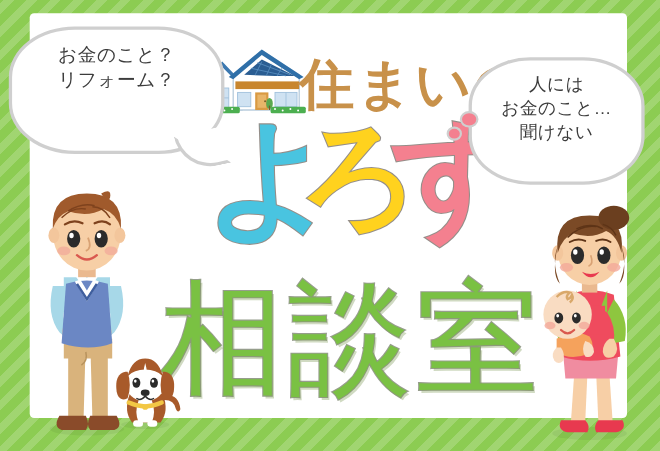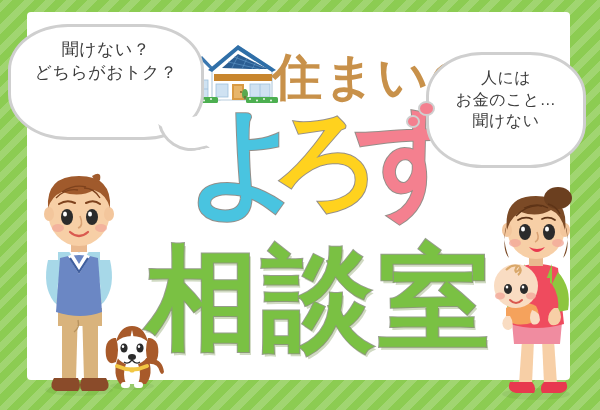--- a/index.html
+++ b/index.html
@@ -65,22 +65,22 @@
     position:absolute;font-size:118px;font-weight:bold;line-height:1;
     font-family:"DejaVu Sans",sans-serif;
     -webkit-text-stroke:2px rgba(60,50,40,.55);
     paint-order:stroke fill;
   }
   .kana.k1{left:0px;top:-6px;color:#49c4e0;}
   .kana.k2{left:86px;top:-2px;color:#ffd21e;font-size:108px;}
   .kana.k3{left:168px;top:-10px;color:#f4808f;}
   
   .title-main{
-    position:absolute;left:146px;top:242px;
-    font-size:112px;font-weight:bold;line-height:1;
+    position:absolute;left:146px;top:252px;
+    font-size:112px;font-weight:normal;line-height:1;
     color:#7ac143;letter-spacing:4px;white-space:nowrap;
     font-family:"DejaVu Sans",sans-serif;
     -webkit-text-stroke:2px rgba(45,60,25,.5);
     paint-order:stroke fill;
     text-shadow:2px 3px 0 rgba(120,150,80,.35);
   }
   
   .house{position:absolute;left:176px;top:42px;width:104px;height:70px;}
   
   .person-left{position:absolute;left:18px;top:168px;width:122px;height:242px;}
@@ -141,22 +141,22 @@
 
   <div class="kana-row">
     <div class="kana k1">よ</div>
     <div class="kana k2">ろ</div>
     <div class="kana k3">ず</div>
   </div>
 
   <div class="title-main">相談室</div>
 
   <div class="bubble bubble-left">
-    <span class="bline">聞けない？</span>
-    <span class="bline">どちらがおトク？</span>
+    <span class="bline">お金のこと？</span>
+    <span class="bline">リフォーム？</span>
     <span class="tail"></span>
   </div>
 
   <div class="bubble bubble-right">
     <span class="bline">人には</span>
     <span class="bline">お金のこと…</span>
     <span class="bline">聞けない</span>
     <span class="tail-dot d1"></span>
     <span class="tail-dot d2"></span>
   </div>

